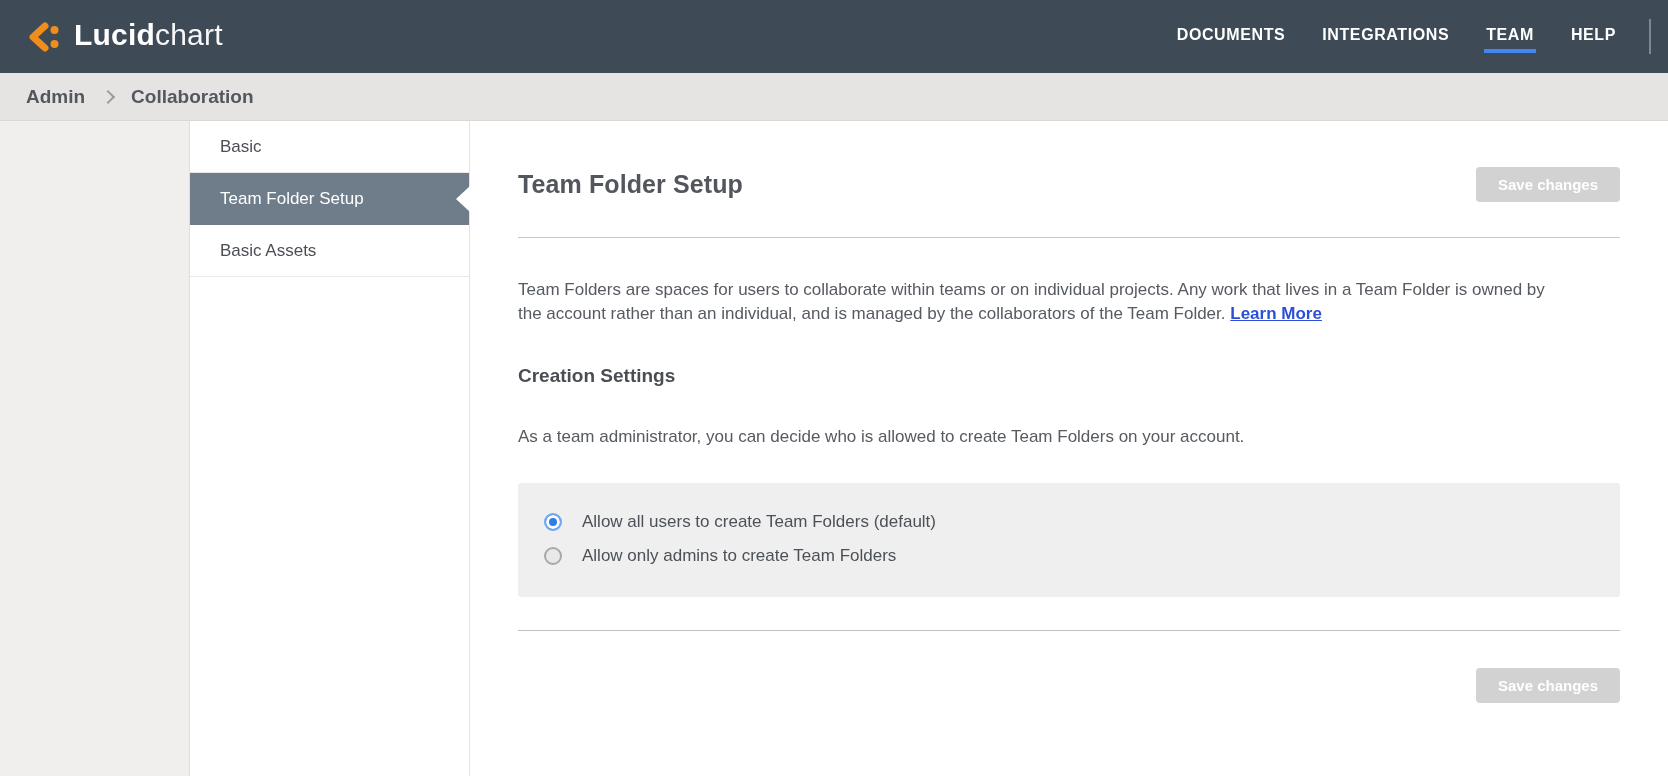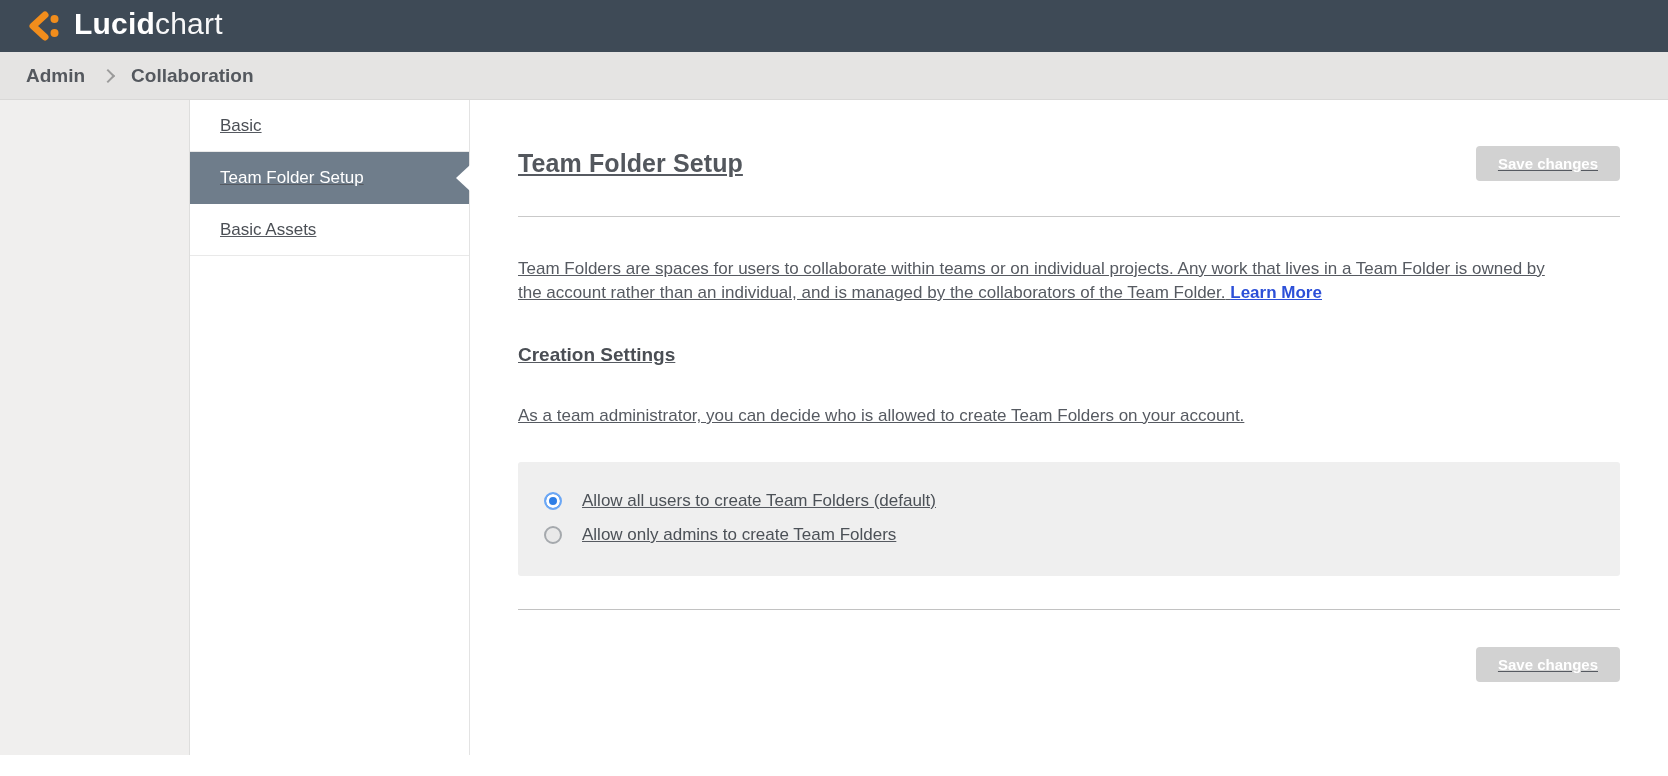--- a/index.html
+++ b/index.html
@@ -5,21 +5,21 @@
   * { margin: 0; padding: 0; box-sizing: border-box; }
   html, body { width: 1668px; height: 776px; overflow: hidden; }
   body {
     font-family: "Liberation Sans", "DejaVu Sans", sans-serif;
     background: #ffffff;
     color: #565a61;
   }
 
   
   .navbar {
-    height: 52px;
+    height: 73px;
     background: #3e4a56;
     display: flex;
     align-items: center;
     padding: 0 17px 0 26px;
   }
   .logo {
     display: flex;
     align-items: center;
     gap: 12px;
     cursor: pointer;
@@ -88,21 +88,20 @@
     border-right: 2px solid #9b9b9b;
     transform: rotate(45deg);
     margin: 0 4px;
   }
 
   
   .body-row {
     display: flex;
     height: 655px;
     align-items: stretch;
-    text-decoration: underline;
   }
   .gutter {
     width: 190px;
     background: #f0efee;
     border-right: 1px solid #dededd;
   }
   .side-menu {
     width: 280px;
     background: #ffffff;
     border-right: 1px solid #e3e3e3;
@@ -238,20 +237,27 @@
 
 <header class="navbar">
   <div class="logo">
     <svg class="logo-icon" viewBox="0 0 36 36" aria-hidden="true">
       <polyline points="19,7 7,18 19,29" fill="none" stroke="#f18d1c" stroke-width="7" stroke-linecap="round" stroke-linejoin="round"></polyline>
       <circle cx="28.5" cy="11" r="4" fill="#f18d1c"></circle>
       <circle cx="28.5" cy="25" r="4" fill="#f18d1c"></circle>
     </svg>
     <span class="logo-text"><span class="bold">Lucid</span><span class="light">chart</span></span>
   </div>
+  <nav class="nav">
+    <a class="nav-item">DOCUMENTS</a>
+    <a class="nav-item">INTEGRATIONS</a>
+    <a class="nav-item active">TEAM</a>
+    <a class="nav-item">HELP</a>
+    <span class="nav-divider"></span>
+  </nav>
 </header>
 
 <div class="breadcrumb-bar">
   <a class="crumb">Admin</a>
   <span class="crumb-chevron"></span>
   <span class="crumb">Collaboration</span>
 </div>
 
 <div class="body-row">
   <aside class="gutter"></aside>

